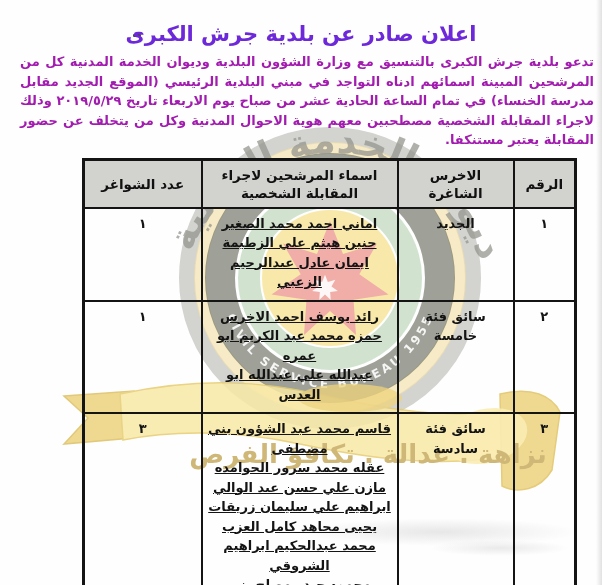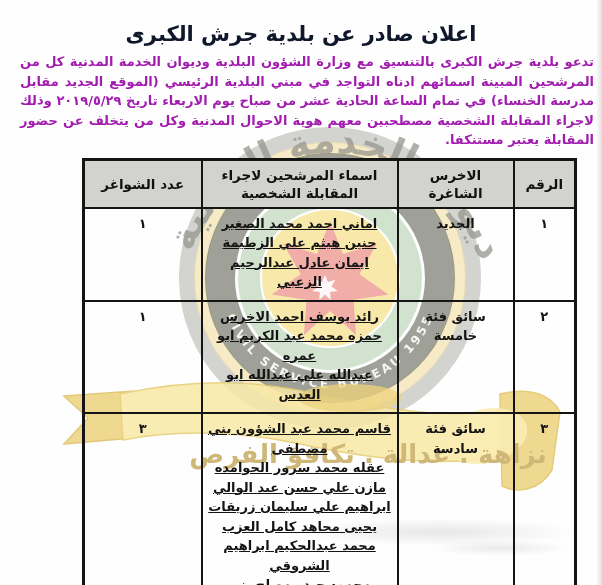--- a/index.html
+++ b/index.html
@@ -8,21 +8,21 @@
     background:#ffffff;
     font-family:"DejaVu Sans","Liberation Sans",sans-serif;
     direction:rtl;
   }
   .page{position:relative;width:602px;height:585px;background:#fefefe;overflow:hidden;}
   .edge-strip{position:absolute;right:0;top:0;width:6px;height:100%;
     background:linear-gradient(to left, rgba(150,150,150,.28), rgba(150,150,150,0));}
   .watermark{position:absolute;left:0;top:0;width:602px;height:585px;z-index:0;}
   .content{position:relative;z-index:1;}
   .title{
-    font-size:21px;font-weight:bold;color:#0f172a;
+    font-size:21px;font-weight:bold;color:#6d28d9;
     text-align:center;margin:22px 10px 6px 10px;letter-spacing:0;
   }
   .stray-mark{position:absolute;left:133px;top:34px;width:8px;height:3px;background:#4a4a4a;border-radius:1px;}
   .intro{
     font-size:13px;font-weight:bold;color:#a21caf;
     line-height:19.5px;margin:4px 8px 8px 20px;
     text-align:justify;text-align-last:right;
   }
   table.candidates{
     border-collapse:collapse;table-layout:fixed;

